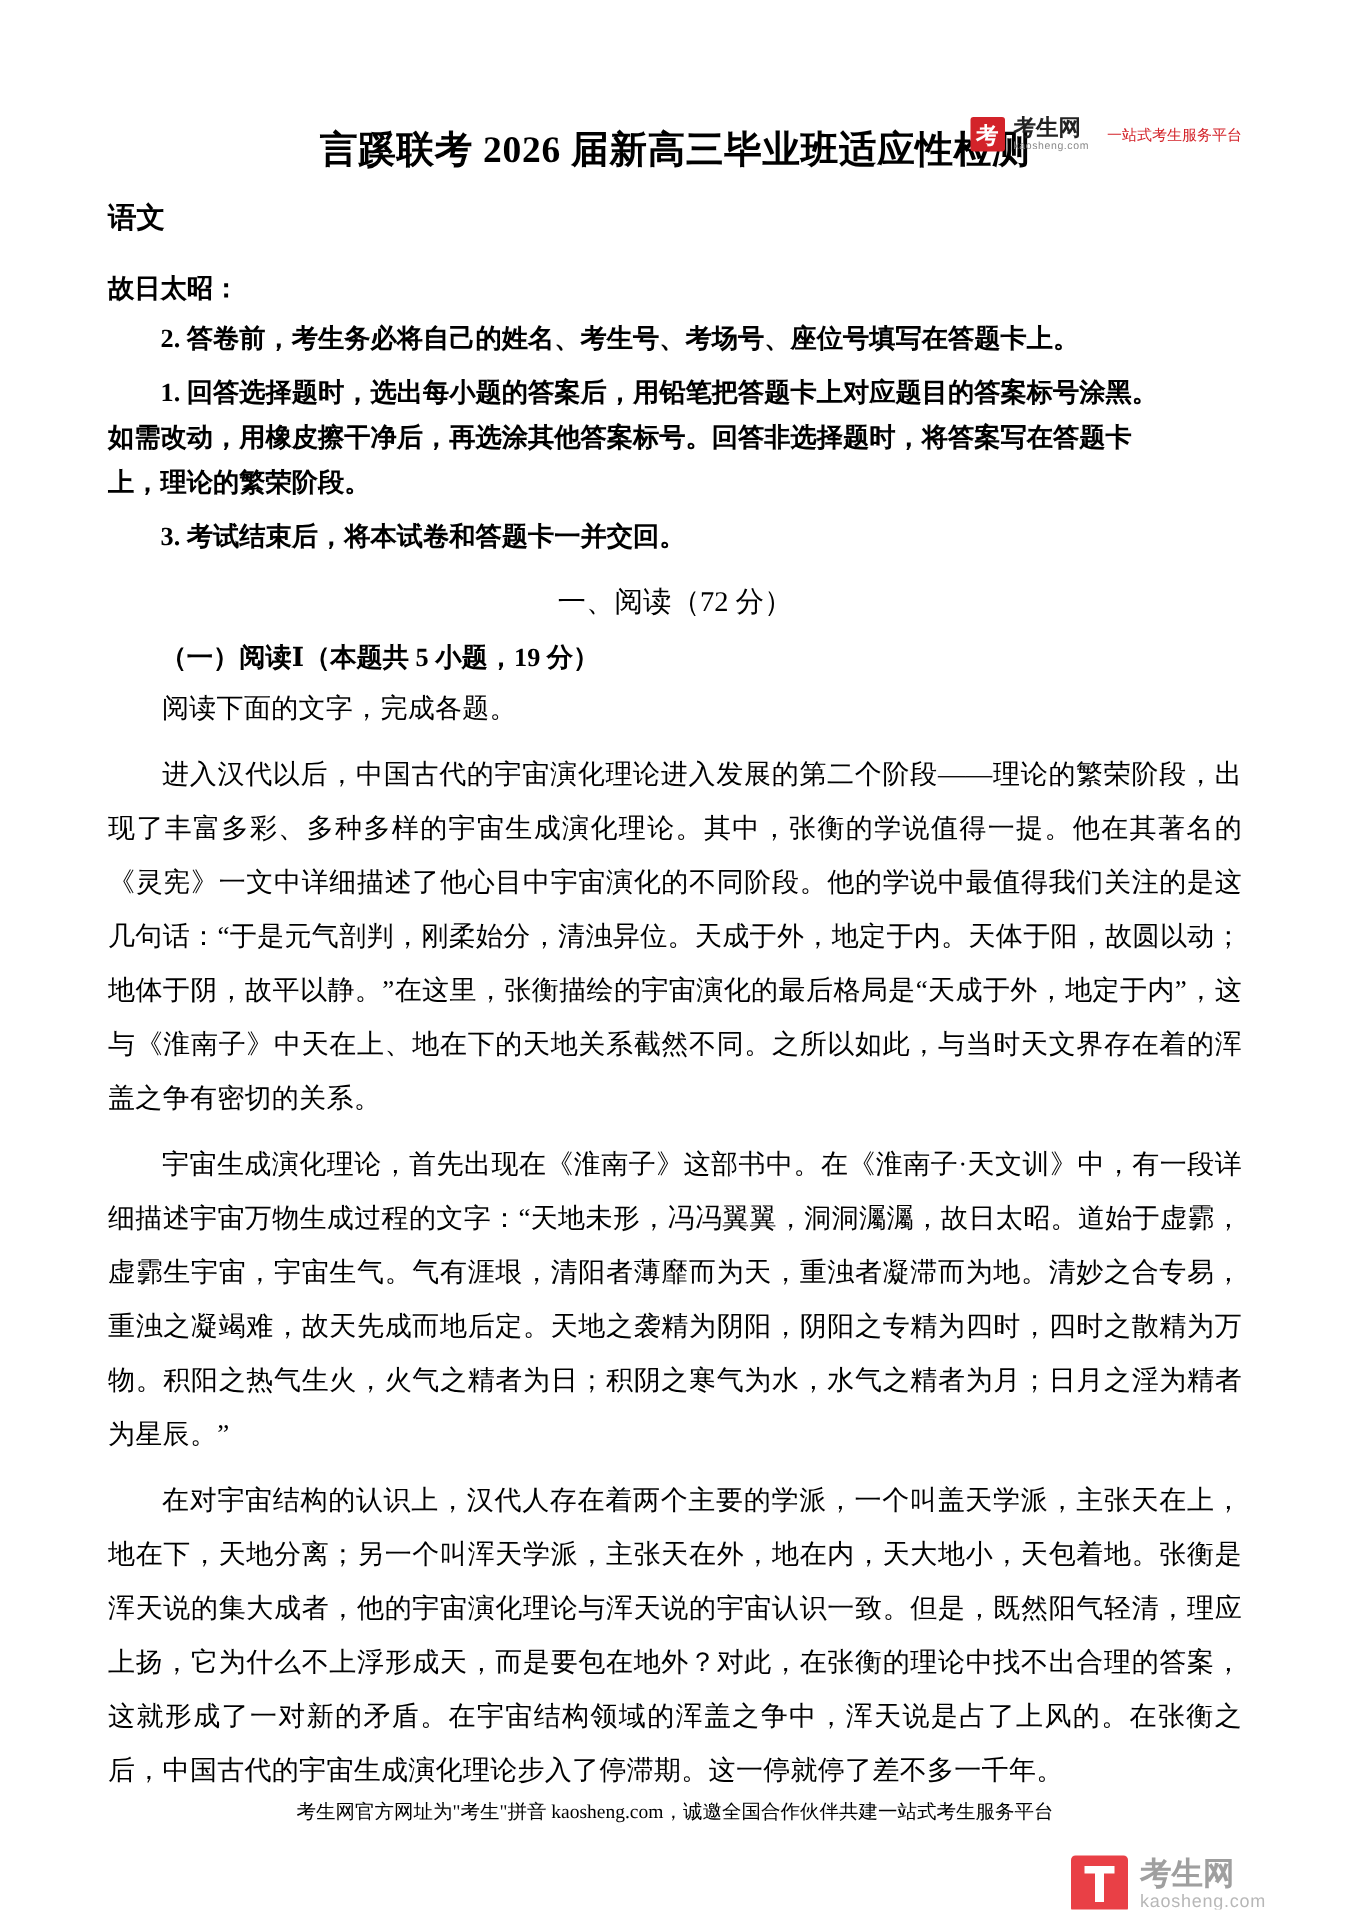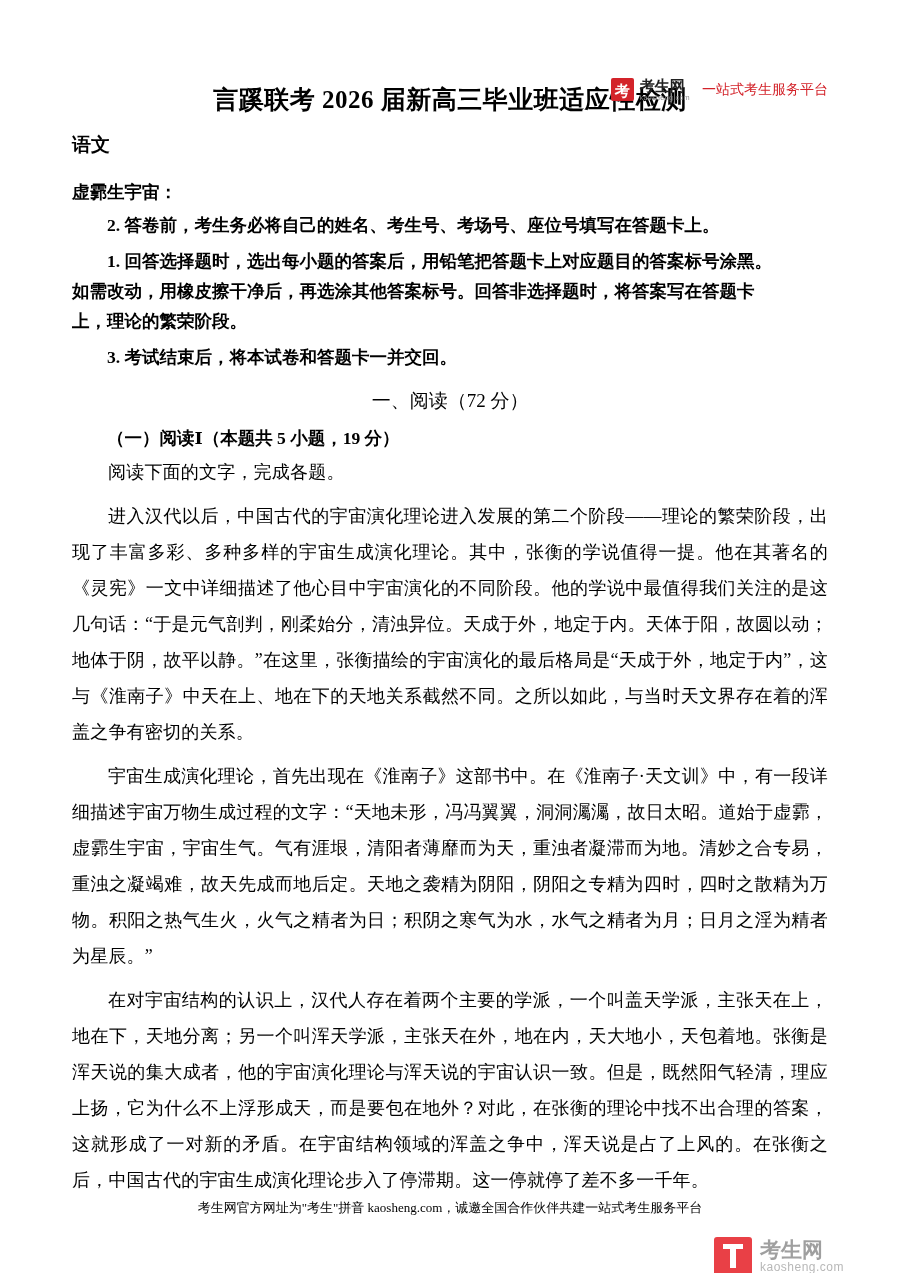--- a/index.html
+++ b/index.html
@@ -56,21 +56,21 @@
     color: #222222;
   }
   .brand-sub {
     font-family: "Liberation Sans", sans-serif;
     font-size: 7px;
     color: #888888;
     letter-spacing: .4px;
   }
   .brand-slogan {
     font-family: "Liberation Sans", sans-serif;
-    font-size: 14px;
+    font-size: 10px;
     color: #d3232a;
     margin-left: 6px;
     align-self: center;
   }
 
   
   .doc-title {
     text-align: center;
     font-size: 25px;
     font-weight: bold;
@@ -201,21 +201,21 @@
     <span class="brand-text">
       <span class="brand-name">考生网</span>
       <span class="brand-sub">kaosheng.com</span>
     </span>
     <span class="brand-slogan">一站式考生服务平台</span>
   </div>
 
   <h1 class="doc-title">言蹊联考 2026 届新高三毕业班适应性检测</h1>
   <h2 class="doc-subtitle">语文</h2>
 
-  <p class="section-head">虚霩生宇宙：</p>
+  <p class="section-head">故日太昭：</p>
   <p class="notice-item">2. 答卷前，考生务必将自己的姓名、考生号、考场号、座位号填写在答题卡上。</p>
   <p class="notice-item">1. 回答选择题时，选出每小题的答案后，用铅笔把答题卡上对应题目的答案标号涂黑。</p>
   <p class="notice-item cont">如需改动，用橡皮擦干净后，再选涂其他答案标号。回答非选择题时，将答案写在答题卡</p>
   <p class="notice-item cont">上，理论的繁荣阶段。</p>
   <p class="notice-item">3. 考试结束后，将本试卷和答题卡一并交回。</p>
 
   <p class="part-head">一、阅读（72 分）</p>
   <p class="sub-head">（一）阅读Ⅰ（本题共 5 小题，19 分）</p>
 
   <p class="p tight">阅读下面的文字，完成各题。</p>

